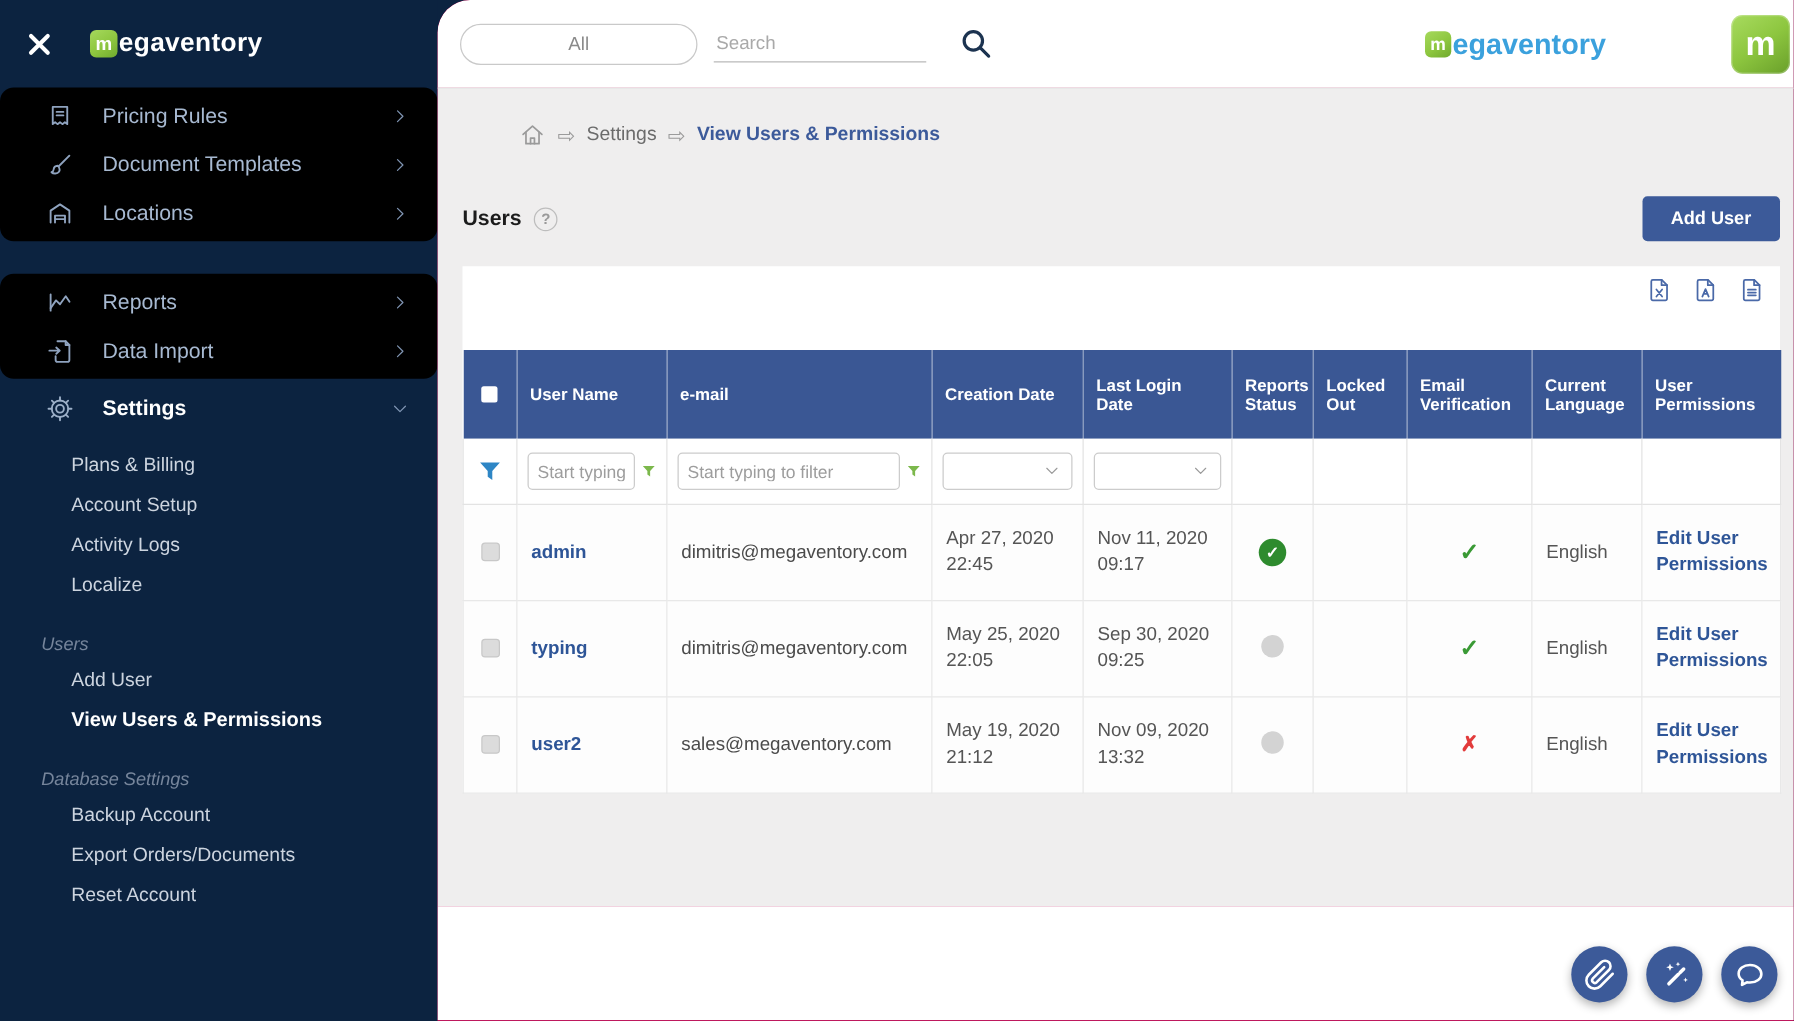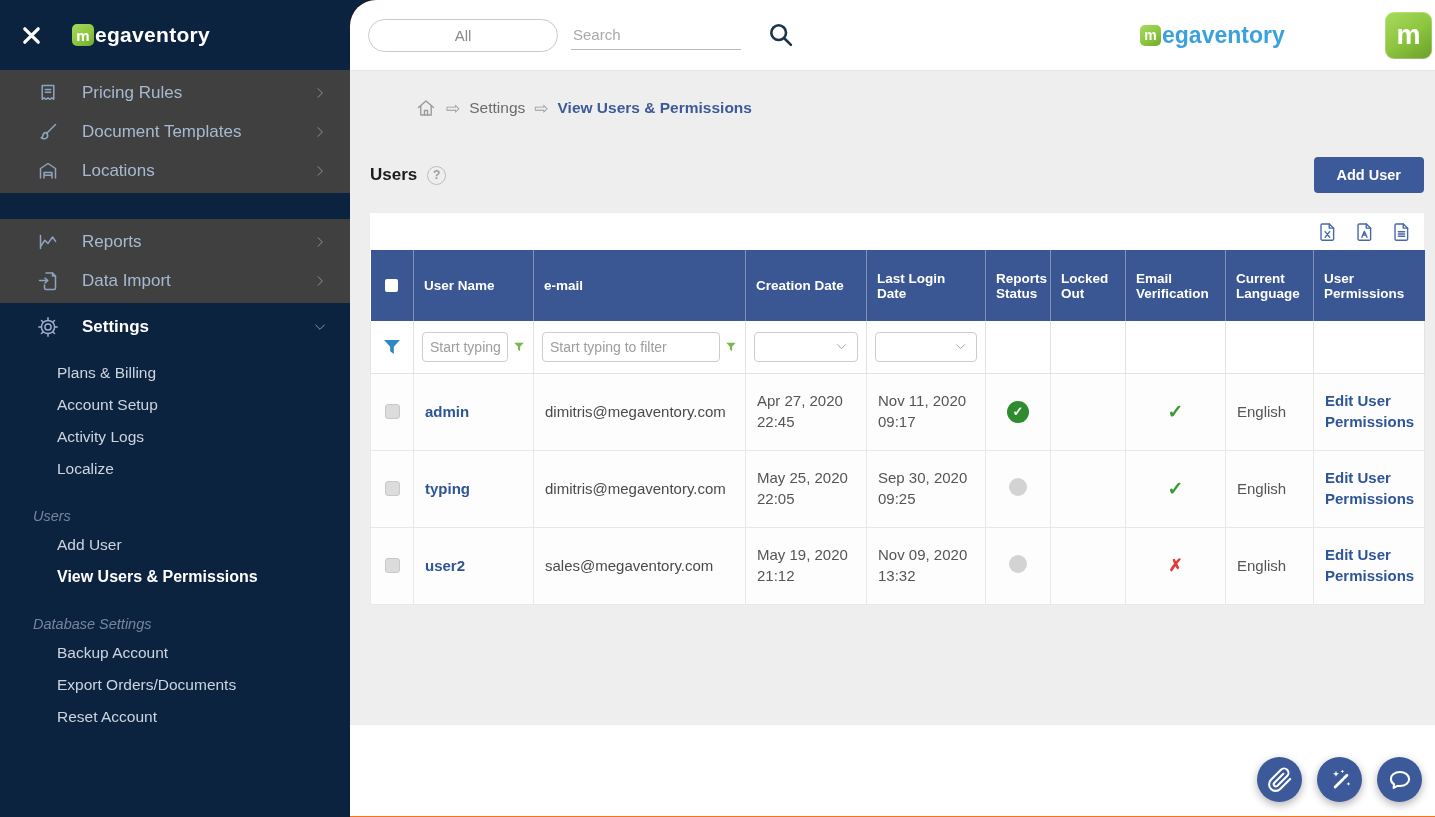--- a/index.html
+++ b/index.html
@@ -10,40 +10,40 @@
   .sidebar { position:absolute; left:0; top:0; width:350px; height:817px;
     background:#0c2340; color:#a7b9d1; z-index:1; }
   .side-header { height:70px; display:flex; align-items:center; padding-left:14px; }
   .close-btn { width:34px; height:34px; display:flex; align-items:center; justify-content:center; cursor:pointer; }
   .brand { display:flex; align-items:center; margin-left:24px; }
   .brand .cube { width:22px; height:22px; border-radius:5px;
     background:linear-gradient(145deg,#a6d95d 0%,#8dc63f 55%,#70aa2e 100%);
     color:#fff; font-weight:bold; font-size:15px; display:flex; align-items:center; justify-content:center; }
   .brand .brand-rest { color:#fff; font-size:21px; font-weight:bold; letter-spacing:.3px; margin-left:1px; }
 
-  .nav-group { background:#404040; padding:3px 0; }
+  .nav-group { background:#000000; padding:3px 0;border-radius:11px; }
   .nav-group + .nav-group { margin-top:26px; }
   .nav-item { height:39px; display:flex; align-items:center; padding:0 22px 0 36px; cursor:pointer; font-size:17px; }
   .nav-item .nav-icon { width:24px; height:24px; color:#8fa3bf; flex:0 0 24px; }
   .nav-item .nav-label { margin-left:22px; flex:1; }
   .chev { width:16px; height:16px; color:#7f94b2; }
 
   .settings-row { height:44px; display:flex; align-items:center; padding:0 22px 0 36px; cursor:pointer; margin-top:2px; }
   .settings-row .nav-icon { width:24px; height:24px; color:#9db0c8; flex:0 0 24px; }
   .settings-row .nav-label { margin-left:22px; flex:1; color:#fff; font-weight:bold; font-size:17px; }
 
   .sub-list { margin-top:8px; }
   .sub-item { height:32px; line-height:32px; padding-left:57px; font-size:15.5px; color:#ccd4df; cursor:pointer; }
   .section-label { padding-left:33px; margin-top:18px; height:26px; line-height:26px;
     font-style:italic; font-size:14.5px; color:#76859b; }
   .sub-item.active { color:#fff; font-weight:bold; font-size:16px; }
 
   
   .main { position:absolute; left:350px; top:0; width:1085px; height:817px;
-    background:#f97316; border-top-left-radius:26px; overflow:hidden; z-index:2; }
+    background:#be185d; border-top-left-radius:26px; overflow:hidden; z-index:2; }
 
   .topbar { height:70px; background:#fff; display:flex; align-items:center; position:relative;
     border-top-left-radius:26px; }
   .scope-pill { margin-left:18px; width:190px; height:33px; border:1px solid #c9c9c9; border-radius:17px;
     display:flex; align-items:center; justify-content:center; color:#8a8a8a; font-size:15px; cursor:pointer; }
   .search-field { margin-left:13px; width:170px; border:none; border-bottom:1px solid #b9b9b9;
     font-size:15px; padding:6px 2px; color:#444; outline:none; background:transparent; }
   .search-field::placeholder { color:#a9a9a9; }
   .search-btn { margin-left:26px; width:28px; height:28px; color:#1c3350; cursor:pointer; }
   .topbar-brand { position:absolute; left:790px; top:0; height:70px; display:flex; align-items:center; }
@@ -69,21 +69,21 @@
   .page-title { font-size:17px; font-weight:800; color:#1c1c1c; }
   .help-circle { width:19px; height:19px; border:1.5px solid #bdbdbd; border-radius:50%;
     color:#9a9a9a; font-size:12px; font-weight:bold; display:flex; align-items:center; justify-content:center; }
   .add-user-btn { background:#3c5a99; color:#fff; font-weight:bold; font-size:14.5px;
     border:none; border-radius:4px; padding:10px 23px; cursor:pointer; }
 
   .panel { margin-top:20px; width:1054px; background:#fff; }
   .panel-toolbar { height:37px; display:flex; align-items:center; justify-content:flex-end; gap:16px; padding-right:12px; }
   .export-ic { width:21px; height:24px; color:#4a69a8; cursor:pointer; }
 
-  table.users { border-collapse:collapse; width:1054px; table-layout:fixed; }
+  table.users { border-collapse:collapse; width:1054px; table-layout:fixed;margin-top:30px; }
   thead th { background:#3a5794; color:#fff; font-size:13.5px; font-weight:bold; text-align:left;
     height:71px; padding:0 10px; vertical-align:middle; border-left:1px solid rgba(255,255,255,.35); }
   thead th:first-child { border-left:none; }
   .hdr-checkbox { width:13px; height:13px; background:#fff; border-radius:2px; margin:0 auto; cursor:pointer; }
 
   tr.filter-row td { height:52px; border:1px solid #e3e3e3; border-top:none; background:#fff; padding:0 8px; vertical-align:middle; }
   .funnel-main { width:20px; height:20px; color:#2e86c5; margin:0 auto; display:block; cursor:pointer; }
   .filter-cell { display:flex; align-items:center; gap:5px; }
   .filter-input { height:30px; border:1px solid #ccc; border-radius:4px; font-size:14px; padding:0 7px;
     color:#555; outline:none; min-width:0; flex:1; }

